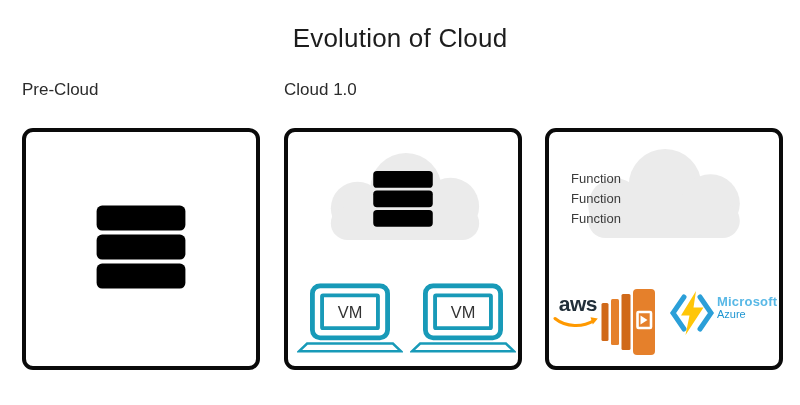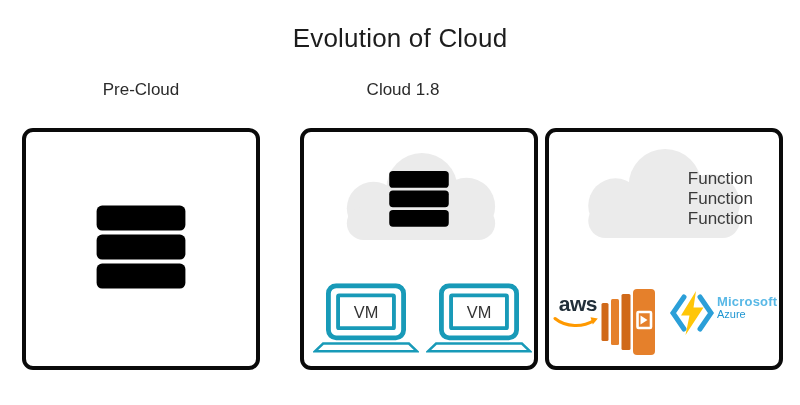--- a/index.html
+++ b/index.html
@@ -7,38 +7,38 @@
     position:relative;width:800px;height:405px;overflow:hidden;
     background:var(--background,#fff);
     font-family:"Liberation Sans",sans-serif;
   }
   .title{
     position:absolute;left:0;right:0;top:22px;text-align:center;
     font-size:26px;line-height:32px;color:var(--title-text,#1d1d1d);
     letter-spacing:.2px;
   }
   .panel-label{
-    position:absolute;top:79px;width:238px;text-align:center;
+    position:absolute;top:79px;width:238px;
     font-size:17px;line-height:22px;color:var(--label-text,#2b2b2b);
   }
   .panel{
     position:absolute;top:128px;width:238px;height:242px;box-sizing:border-box;
     border:4.5px solid var(--box-border,#0a0a0a);border-radius:11px;background:#fff;
   }
   .panel>*{position:absolute;}
   
   .cloud-shape circle,.cloud-shape rect{fill:var(--cloud-gray,#ebebeb);}
   
   .lap-outer{fill:#fff;stroke:var(--teal-accent,#189ab8);stroke-width:5;}
   .lap-inner{fill:#fff;stroke:var(--teal-accent,#189ab8);stroke-width:4;}
   .lap-base{fill:#fff;stroke:var(--teal-accent,#189ab8);stroke-width:2.6;}
   .vm-text{font-family:"Liberation Sans",sans-serif;font-size:17px;fill:var(--vm-text,#333);}
   
-  .fn-lines{left:22px;top:37px;width:182px;text-align:right;
-    font-size:17px;line-height:20px;color:var(--function-text,#3a3a3a);}
+  .fn-lines{left:22px;top:37px;width:182px;text-align:left;
+    font-size:13px;line-height:20px;color:var(--function-text,#3a3a3a);}
   
   .aws-word{left:2px;top:161px;width:46px;text-align:right;
     font-size:21px;font-weight:700;letter-spacing:-.5px;color:var(--aws-text-dark,#222f3a);line-height:22px;}
   .aws-smile-pos{left:4px;top:184px;}
   .smile-stroke{fill:none;stroke:var(--aws-smile-orange,#f90);stroke-width:3;stroke-linecap:round;}
   .smile-arrow{fill:var(--aws-smile-orange,#f90);}
   .aws-box-pos{left:52px;top:155px;}
   .o1{fill:var(--aws-orange,#e5802b);}
   .o2{fill:var(--aws-orange-dark,#d06919);}
   .wsq{fill:none;stroke:#fff;stroke-width:2.6;}
@@ -90,29 +90,29 @@
     <rect class="lap-inner" x="26" y="12.5" width="58" height="34" rx="1"></rect>
     <path class="lap-base" d="M10.5 62.5 L99.5 62.5 L108 70.5 L2 70.5 Z"></path>
   </symbol>
 </svg>
 
 <div class="stage">
 
   <div class="title">Evolution of Cloud</div>
 
   <div class="panel-label" style="left:22px;">Pre-Cloud</div>
-  <div class="panel-label" style="left:284px;">Cloud 1.8</div>
+  <div class="panel-label" style="left:284px;">Cloud 1.0</div>
 
   <div class="panel" style="left:22px;">
     <svg style="left:69px;top:72px;" width="92" height="88" viewBox="0 0 92 88" class="srv">
       <use href="#sym-server"></use>
     </svg>
   </div>
 
-  <div class="panel" style="left:300px;">
+  <div class="panel" style="left:284px;">
     <svg style="left:26px;top:17px;" width="178" height="94" viewBox="0 0 180 95">
       <use href="#sym-cloud"></use>
     </svg>
     <svg style="left:84px;top:38px;" width="62" height="59" viewBox="0 0 92 88" class="srv">
       <use href="#sym-server"></use>
     </svg>
     <svg style="left:9px;top:151px;" width="106" height="72" viewBox="0 0 110 74">
       <use href="#sym-laptop"></use>
       <text class="vm-text" x="55" y="35.5" text-anchor="middle">VM</text>
     </svg>

